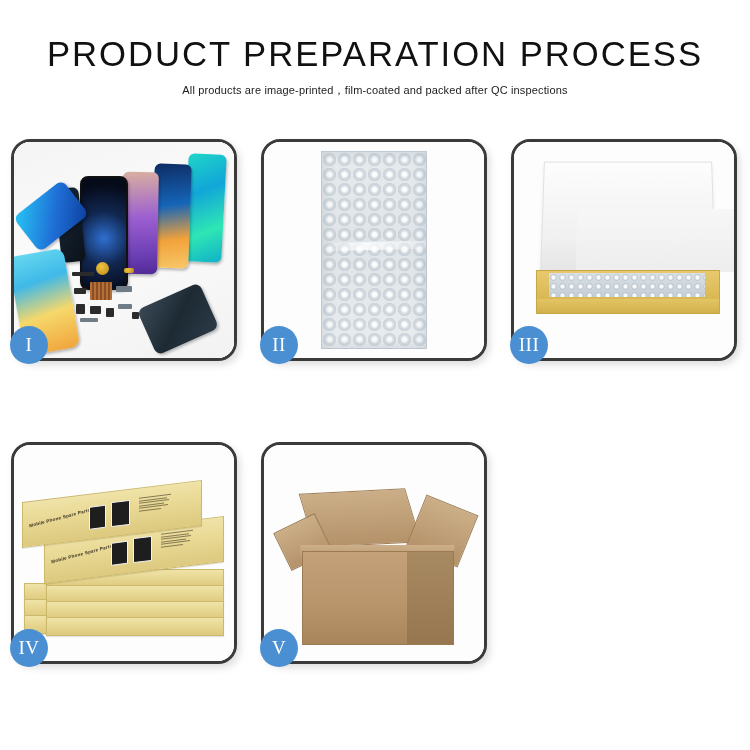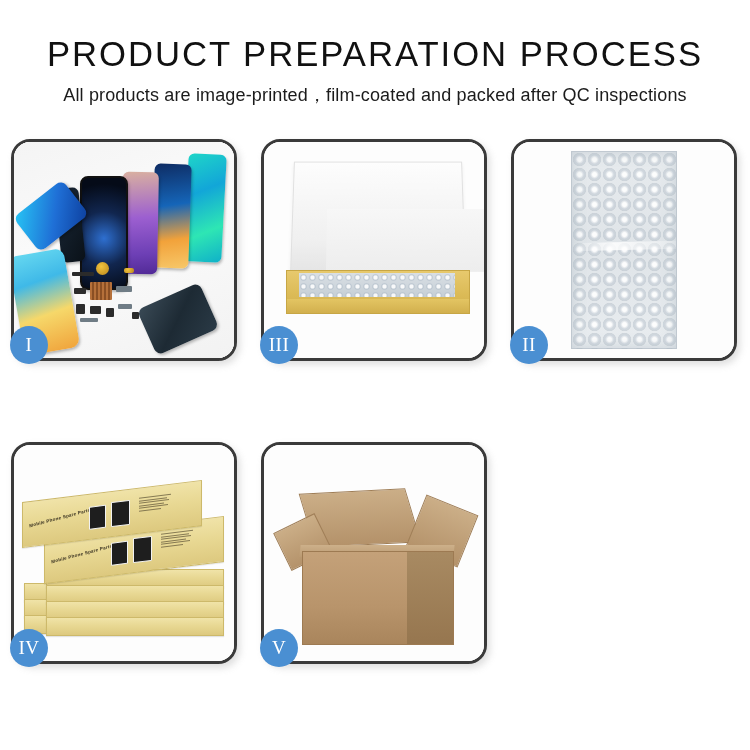--- a/index.html
+++ b/index.html
@@ -37,21 +37,21 @@
     font-weight: 500;
     letter-spacing: 2.0px;
     color: #111111;
     line-height: 1.05;
     white-space: nowrap;
     transform: scaleX(0.99);
   }
   .sub-title {
     margin-top: 10px;
     font-family: "Liberation Sans", sans-serif;
-    font-size: 18px;
+    font-size: 11px;
     font-weight: 400;
     letter-spacing: 0.15px;
     color: #1b1b1b;
     white-space: nowrap;
   }
 
   
   .grid {
     position: absolute;
     left: 11px;
@@ -323,38 +323,38 @@
           <div class="pt flex" style="left:46px; top:44px; width:14px; height:5px;"></div>
           <div class="pt dark" style="left:60px; top:52px; width:7px;  height:7px;"></div>
           <div class="pt flex" style="left:8px;  top:58px; width:18px; height:4px;"></div>
         </div>
       </div>
       <div class="badge">I</div>
     </div>
 
     <div class="panel">
       <div class="panel-inner">
+        <div class="bubble-wrap">
+          <div class="bubble-sheen"></div>
+        </div>
+      </div>
+      <div class="badge">II</div>
+    </div>
+
+    <div class="panel">
+      <div class="panel-inner">
         <div class="b3-lid">
           <div class="b3-lid-fold"></div>
         </div>
         <div class="b3-tray">
           <div class="b3-tray-in"></div>
           <div class="b3-tray-lip"></div>
         </div>
       </div>
       <div class="badge">III</div>
-    </div>
-
-    <div class="panel">
-      <div class="panel-inner">
-        <div class="bubble-wrap">
-          <div class="bubble-sheen"></div>
-        </div>
-      </div>
-      <div class="badge">II</div>
     </div>
 
     <div class="panel">
       <div class="panel-inner">
         <div class="stack">
 
           <div class="kbox" style="left:4px;  top:118px; width:176px; height:17px;"></div>
           <div class="kbox" style="left:4px;  top:134px; width:176px; height:17px;"></div>
           <div class="kbox" style="left:4px;  top:150px; width:176px; height:17px;"></div>
           <div class="kbox" style="left:26px; top:104px; width:176px; height:17px;"></div>

